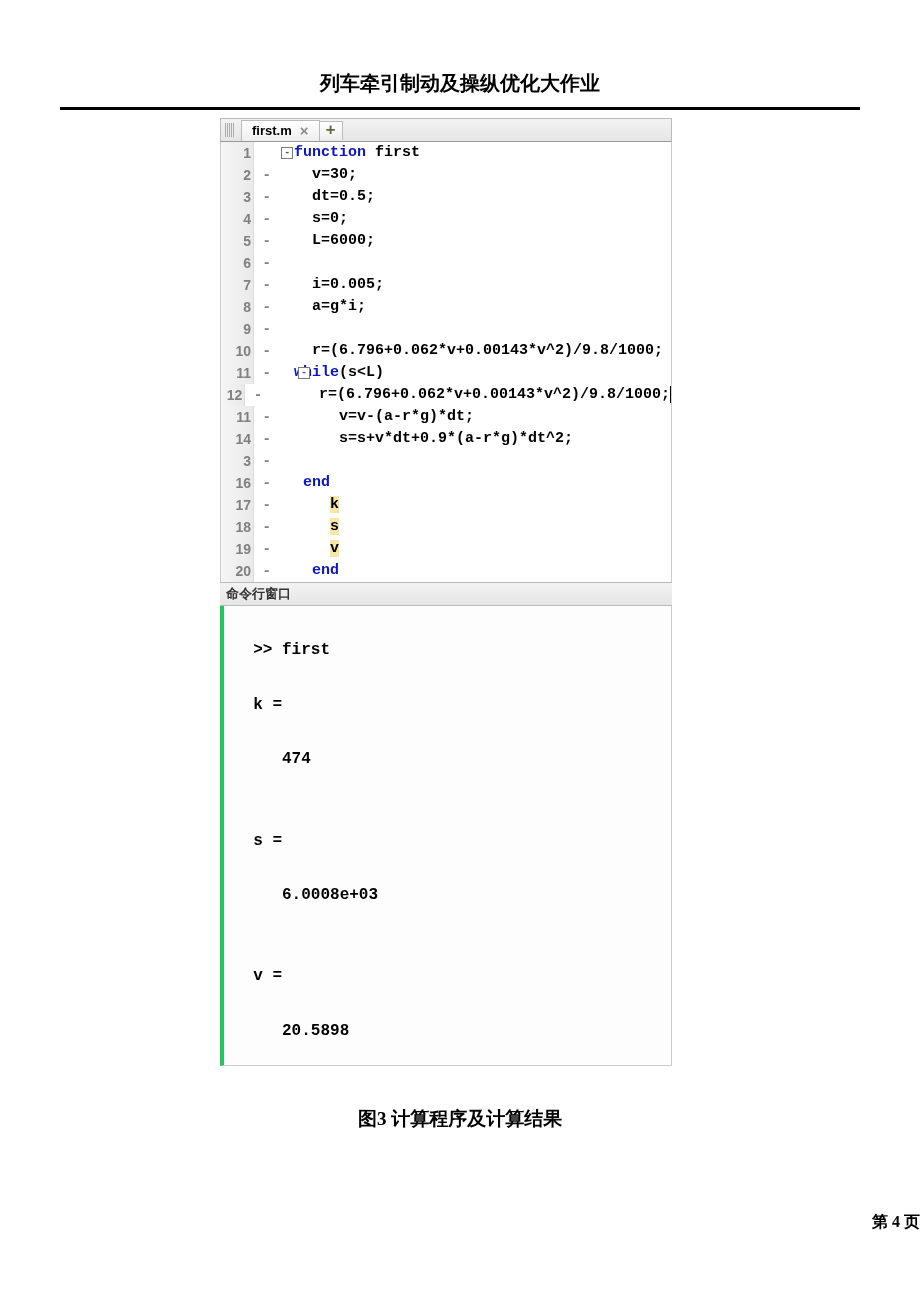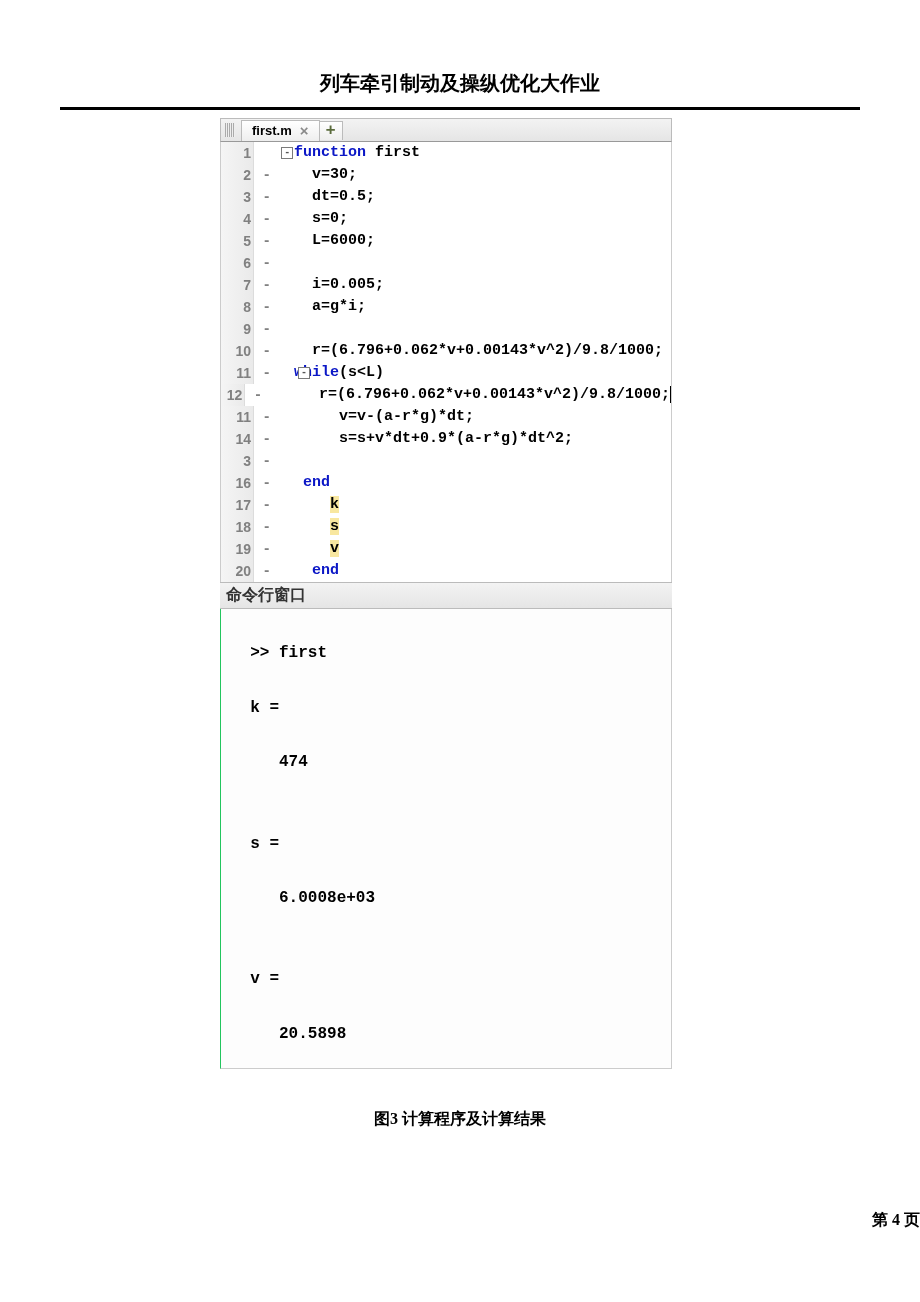--- a/index.html
+++ b/index.html
@@ -125,42 +125,42 @@
     white-space: pre;
     font-family: "Courier New", monospace;
     font-size: 15px;
     color: #000;
   }
   .kw { color: #0b17c6; }
   .hl { background: #f8e7a0; }
   .cursor { border-right: 1px solid #000; }
   .cmd-label {
     font-family: "SimSun","Microsoft YaHei",sans-serif;
-    font-size: 16px;
+    font-size: 13px;
     background: linear-gradient(#f3f3f3,#e5e5e5);
     border-top: 1px solid #bbb;
     border-bottom: 1px solid #bbb;
     padding: 2px 6px;
     color: #333;
   }
   .output {
     background: #fdfdfd;
-    border-left: 1px solid #22c55e;
+    border-left: 4px solid #22c55e;
     border-right: 1px solid #ccc;
     border-bottom: 1px solid #ccc;
     padding: 4px 4px 20px 10px;
     font-family: "Courier New", monospace;
     font-size: 16px;
     color: #000;
     line-height: 1.7;
     white-space: pre;
   }
   .caption {
     text-align: center;
-    font-size: 16px;
+    font-size: 19px;
     font-family: "SimSun","Songti SC",serif;
     margin: 40px 0 0 0;
   }
   .footer {
     text-align: right;
     font-size: 16px;
     font-family: "SimSun","Songti SC",serif;
     margin-top: 80px;
   }
 </style>

